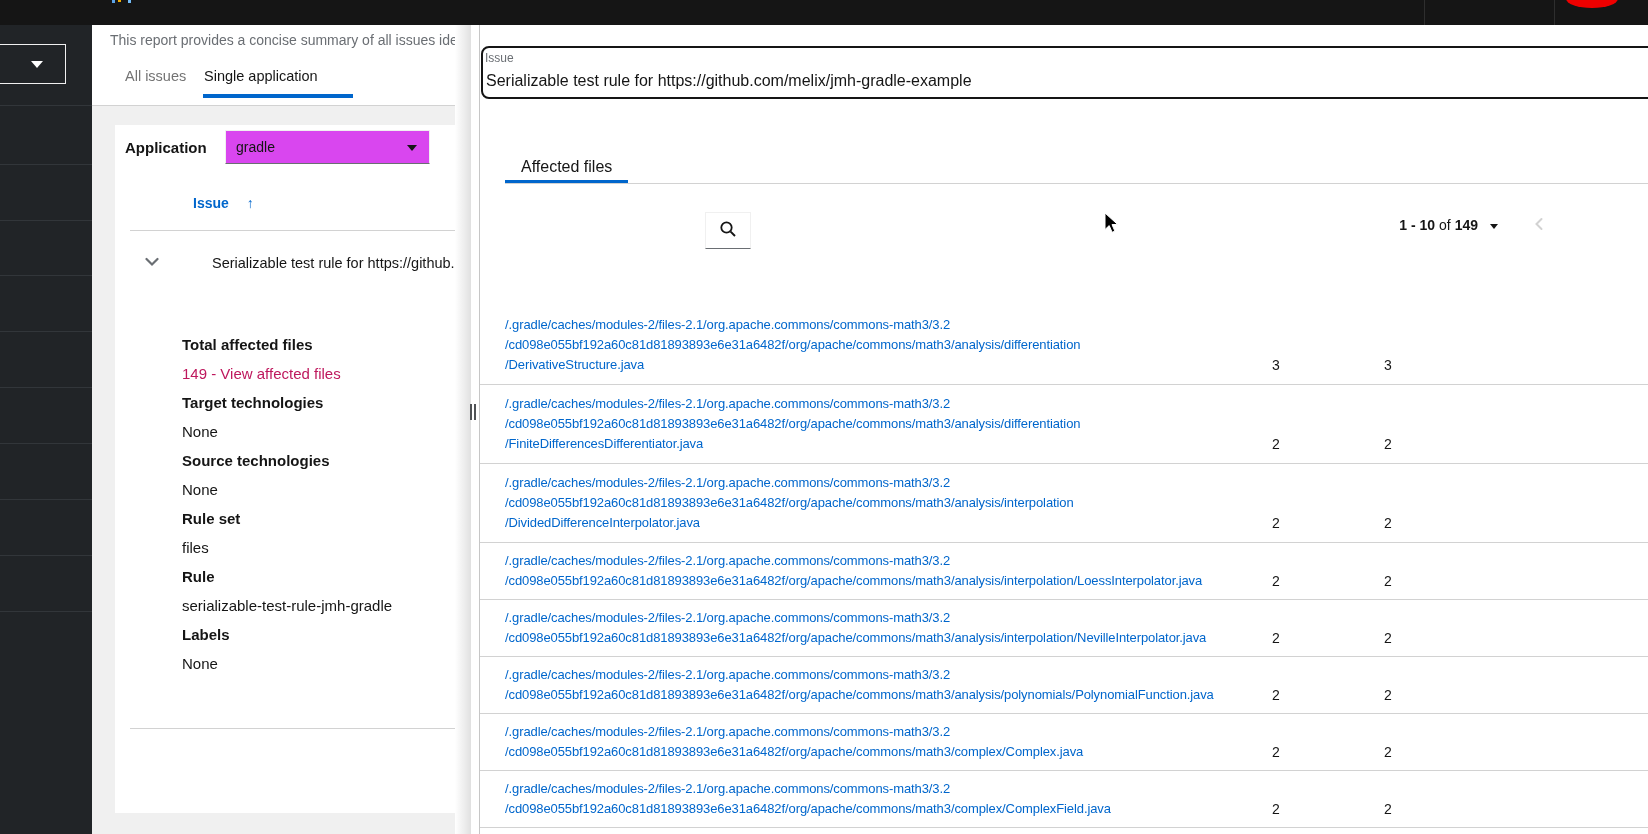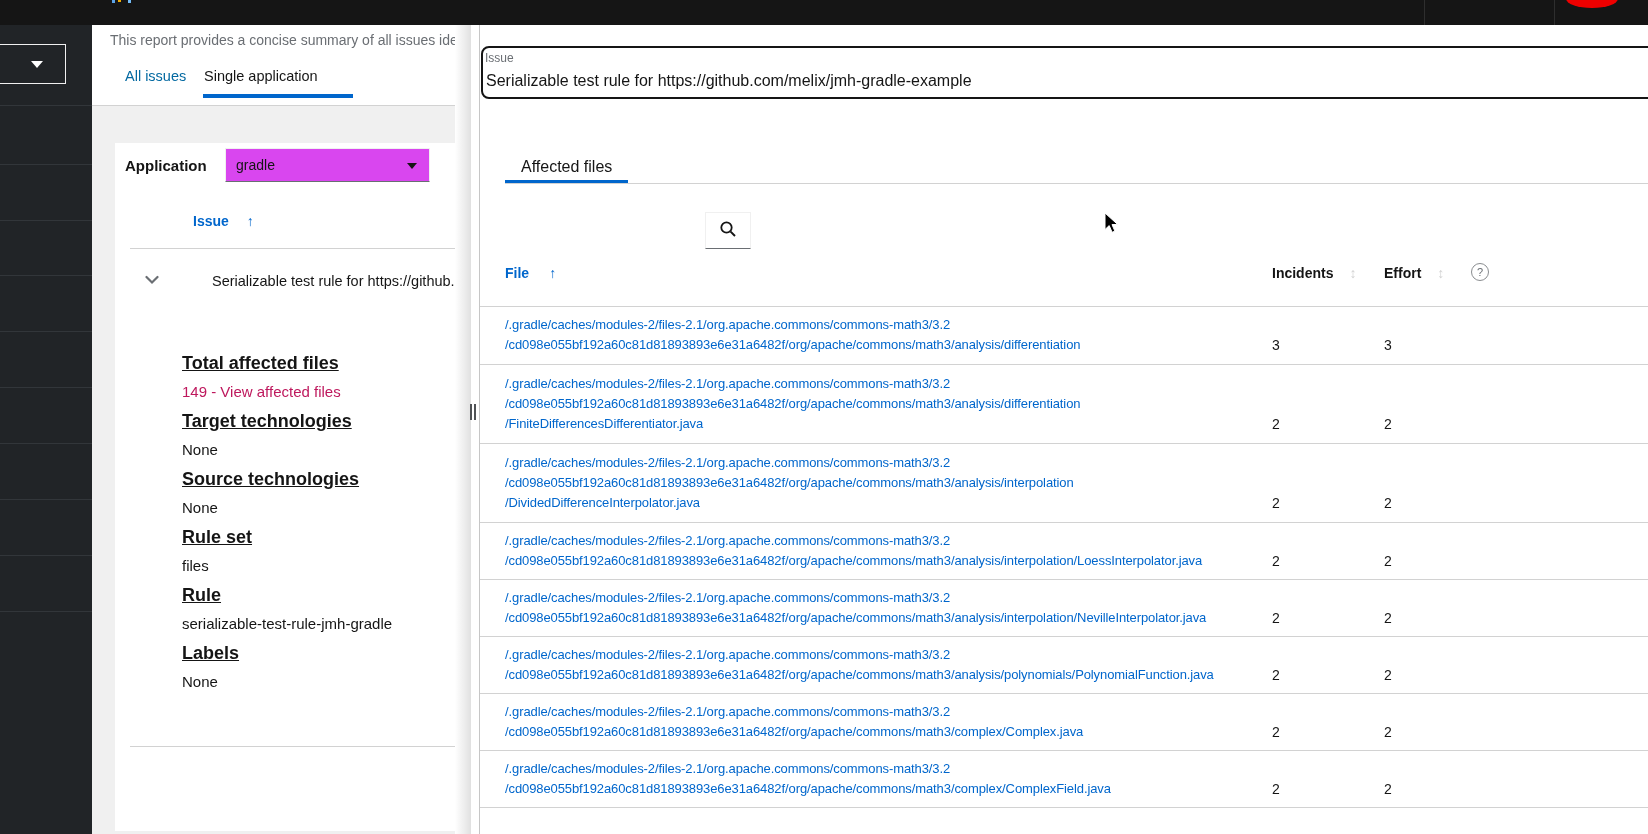--- a/index.html
+++ b/index.html
@@ -16,39 +16,39 @@
   .sidebar{position:absolute;left:0;top:25px;width:92px;height:809px;background:#212427;overflow:hidden;}
   .side-dd{position:absolute;left:-12px;top:19px;width:78px;height:40px;background:transparent;
            border:1px solid #f0f0f0;cursor:pointer;}
   .caret-w{position:absolute;right:22px;top:16px;width:0;height:0;
            border-left:6px solid transparent;border-right:6px solid transparent;border-top:7px solid #fff;}
   .side-div{position:absolute;left:0;width:92px;height:1px;background:#32363a;}
 
   
   .issues-panel{position:absolute;left:92px;top:25px;width:363px;height:809px;background:#fff;overflow:hidden;}
   .desc{position:absolute;left:18px;top:7px;margin:0;font-size:14px;color:#6a6e73;white-space:nowrap;}
-  .tab1{position:absolute;top:43px;font-size:14.5px;color:#0369a1;cursor:pointer;white-space:nowrap;}
+  .tab1{position:absolute;top:43px;font-size:14.5px;color:#737373;cursor:pointer;white-space:nowrap;}
   .tab1.active{color:#151515;}
   .tab1-underline{position:absolute;left:111px;top:69px;width:150px;height:4px;background:#0066cc;}
   .graybg{position:absolute;left:0;top:80px;width:363px;height:729px;background:#f0f0f0;border-top:1px solid #d2d2d2;}
-  .card{position:absolute;left:23px;top:118px;width:420px;height:688px;background:#fff;}
+  .card{position:absolute;left:23px;top:100px;width:420px;height:688px;background:#fff;}
   .app-label{position:absolute;left:10px;top:14px;font-size:15px;font-weight:700;}
   .select{position:absolute;left:110px;top:5px;width:205px;height:34px;background:#d946ef;box-sizing:border-box;
           border:1px solid #f0f0f0;border-bottom:1px solid #6a6e73;cursor:pointer;}
   .select span.val{position:absolute;left:10px;top:8px;font-size:14px;}
   .caret-d{position:absolute;width:0;height:0;border-left:5px solid transparent;border-right:5px solid transparent;
            border-top:6px solid #151515;}
   .select .caret-d{right:12px;top:14px;}
   .issue-h{position:absolute;left:78px;top:70px;font-size:14px;font-weight:700;color:#0066cc;cursor:pointer;}
   .issue-h .arrow{margin-left:18px;font-weight:700;}
   .hborder{position:absolute;left:15px;top:105px;right:0;height:1px;background:#d2d2d2;}
   .chev{position:absolute;left:30px;top:130px;background:none;border:none;padding:0;cursor:pointer;color:#6a6e73;}
   .rowtitle{position:absolute;left:97px;top:130px;font-size:14.5px;white-space:nowrap;}
   .details{position:absolute;left:67px;top:201px;margin:0;}
-  .details dt{font-size:18px;font-weight:700;margin:9px 0 0;line-height:20px;text-decoration:underline;}
+  .details dt{font-size:15px;font-weight:700;margin:9px 0 0;line-height:20px;}
   .details dd{font-size:15px;margin:9px 0 0;line-height:20px;}
   .details dd .vlink{color:#be185d;text-decoration:none;cursor:pointer;}
   .card-divider{position:absolute;left:15px;top:603px;right:0;height:1px;background:#d2d2d2;}
 
   
   .splitter{position:absolute;left:455px;top:25px;width:24px;height:809px;background:#fff;
             border-right:1px solid #c6c6c6;cursor:col-resize;}
   .splitter::before{content:"";position:absolute;left:0;top:0;width:16px;height:100%;
             background:linear-gradient(to right,rgba(0,0,0,0),rgba(0,0,0,0.12));}
   .grip{position:absolute;left:15px;top:379px;width:8px;height:16px;}
@@ -177,35 +177,33 @@
   </div>
   <div class="tabs2">
     <div class="tab2">Affected files</div>
   </div>
   <button class="searchbtn">
     <svg width="18" height="18" viewBox="0 0 18 18">
       <circle cx="7.5" cy="7.5" r="5.2" fill="none" stroke="#151515" stroke-width="1.8"></circle>
       <line x1="11.6" y1="11.6" x2="16" y2="16" stroke="#151515" stroke-width="2"></line>
     </svg>
   </button>
-  <div class="thead">
-    <div class="th-file">
-      <span>File</span><span class="arrow">↑</span>
-    </div>
-    <div class="th-inc">
-      <span>Incidents</span><span class="sorticon">↕</span>
-    </div>
-    <div class="th-eff">
-      <span>Effort</span><span class="sorticon">↕</span>
-    </div>
-    <span class="help">?</span>
+  <div class="pagination">
+    <span class="pg-text"><b>1 - 10</b> <span class="of">of</span> <b>149</b></span>
+    <span class="caret-d pg-caret"></span>
+    <span class="pg-prev">
+      <svg width="14" height="16" viewBox="0 0 14 16">
+        <path d="M9.5 3 L4.5 8 L9.5 13" fill="none" stroke="#d2d2d2" stroke-width="2" stroke-linecap="round"></path>
+      </svg>
+    </span>
+
   </div>
   <div class="frows" id="frows">
       <div class="frow p3">
-        <div class="fcell"><a class="flink"><div>/.gradle/caches/modules-2/files-2.1/org.apache.commons/commons-math3/3.2</div><div>/cd098e055bf192a60c81d81893893e6e31a6482f/org/apache/commons/math3/analysis/differentiation</div></a></div>
+        <div class="fcell"><a class="flink"><div>/.gradle/caches/modules-2/files-2.1/org.apache.commons/commons-math3/3.2</div><div>/cd098e055bf192a60c81d81893893e6e31a6482f/org/apache/commons/math3/analysis/differentiation</div><div>/DerivativeStructure.java</div></a></div>
         <div class="icell">3</div>
         <div class="ecell">3</div>
       </div>
       <div class="frow p3">
         <div class="fcell"><a class="flink"><div>/.gradle/caches/modules-2/files-2.1/org.apache.commons/commons-math3/3.2</div><div>/cd098e055bf192a60c81d81893893e6e31a6482f/org/apache/commons/math3/analysis/differentiation</div><div>/FiniteDifferencesDifferentiator.java</div></a></div>
         <div class="icell">2</div>
         <div class="ecell">2</div>
       </div>
       <div class="frow p3">
         <div class="fcell"><a class="flink"><div>/.gradle/caches/modules-2/files-2.1/org.apache.commons/commons-math3/3.2</div><div>/cd098e055bf192a60c81d81893893e6e31a6482f/org/apache/commons/math3/analysis/interpolation</div><div>/DividedDifferenceInterpolator.java</div></a></div>

